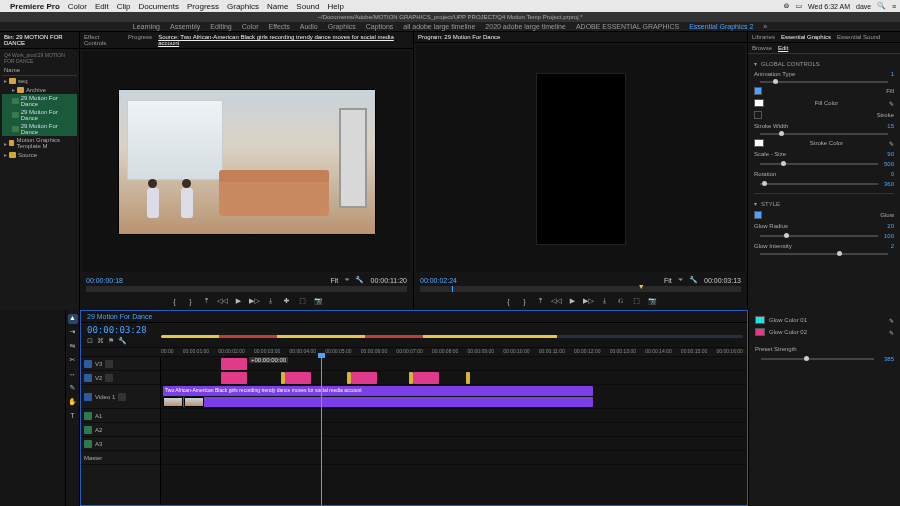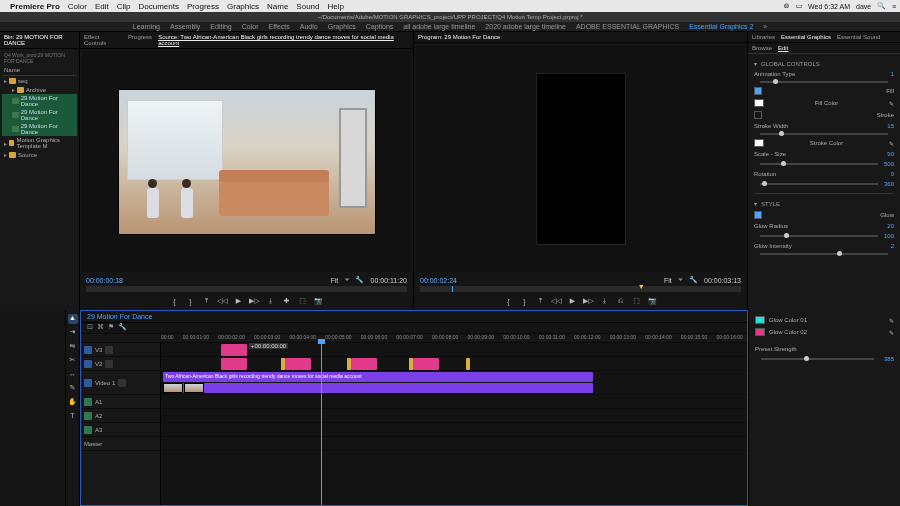--- a/index.html
+++ b/index.html
@@ -362,20 +362,24 @@
     <div class="tool">↔</div>
     <div class="tool">✎</div>
     <div class="tool">✋</div>
     <div class="tool">T</div>
   </div>
 
   <div class="timeline">
     <div class="tl-tabs">
         <span>29 Motion For Dance</span>
       </div>
+    <div class="tl-head">
+      <span class="tc">00:00:03:28</span>
+      <span style="flex:1"></span>
+    </div>
     <div style="display:flex;gap:4px;padding:0 6px 2px 6px;font-size:7px;color:#999">
       <span>⊡</span>
       <span>⌘</span>
       <span>⚑</span>
       <span>🔧</span>
     </div>
     <div class="navbar"></div>
     <div class="tl-ruler">
       <div class="marks">
         <span>00:00</span>

